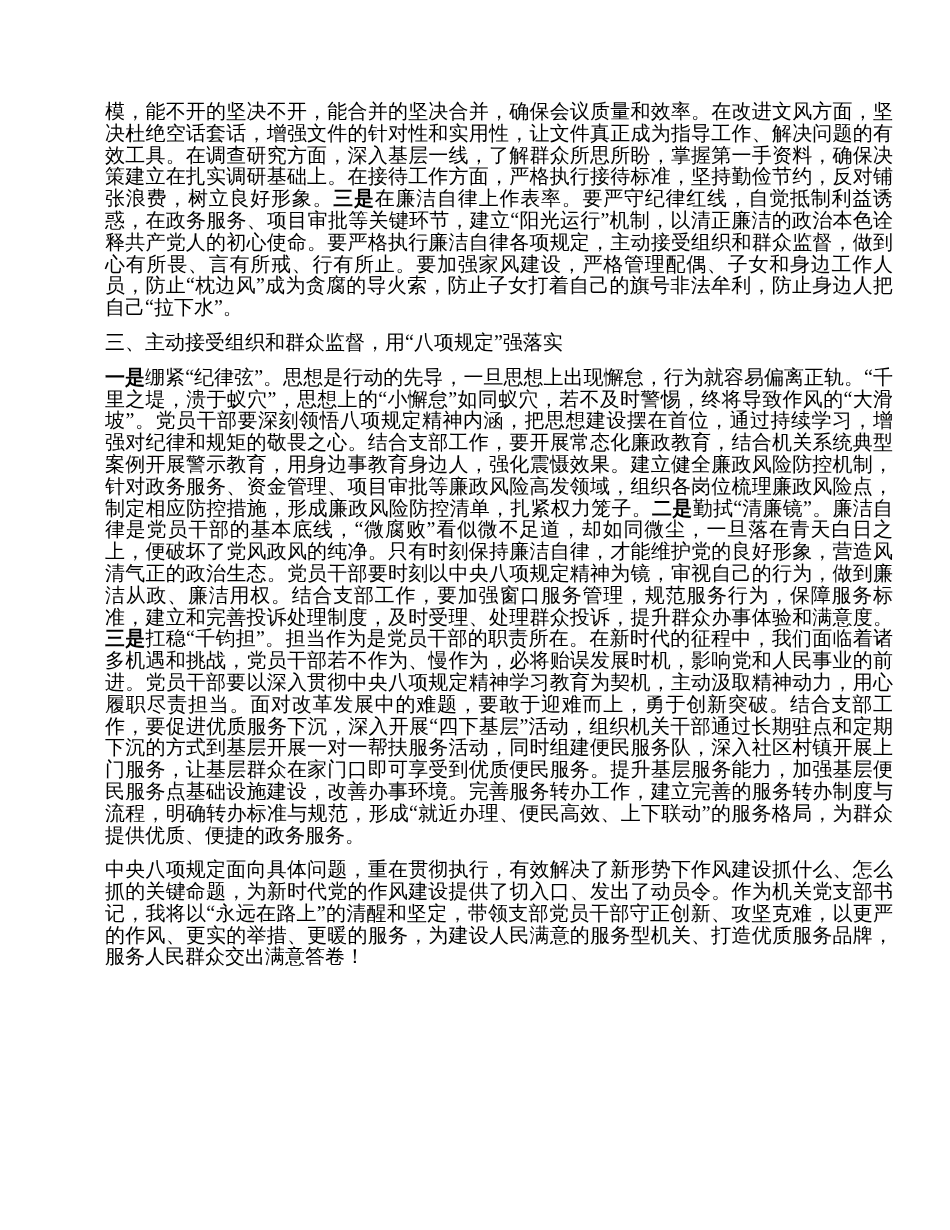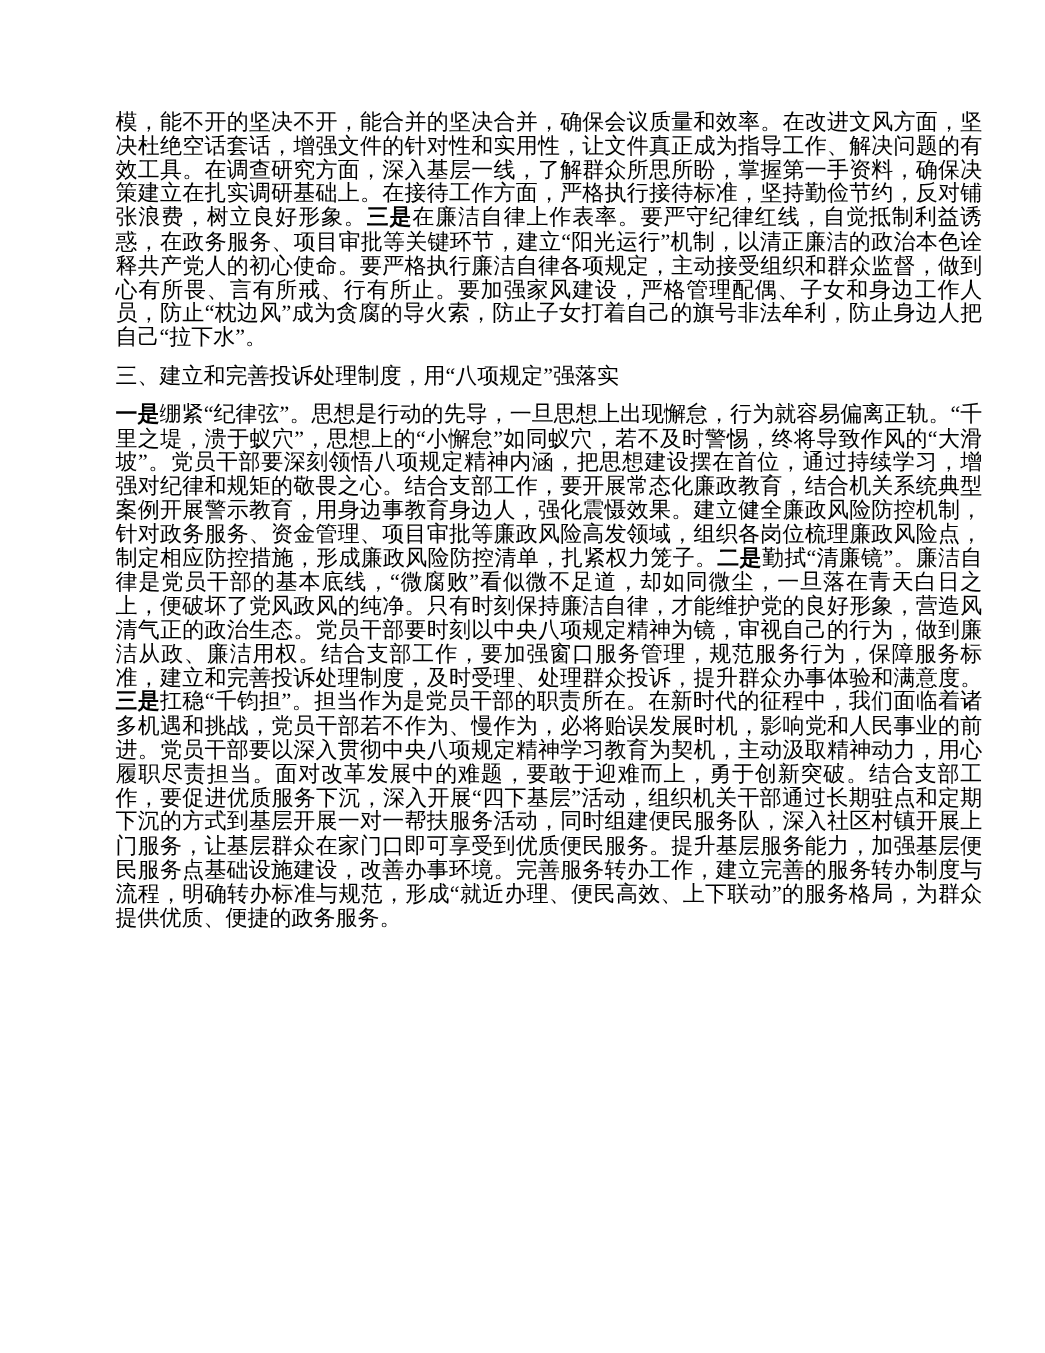--- a/index.html
+++ b/index.html
@@ -37,16 +37,17 @@
   .doc strong {
     font-weight: bold;
   }
 </style>
 </head>
 <body>
 
 <div class="page">
   <div class="doc" id="doc">
       <p><span>模，能不开的坚决不开，能合并的坚决合并，确保会议质量和效率。在改进文风方面，坚决杜绝空话套话，增强文件的针对性和实用性，让文件真正成为指导工作、解决问题的有效工具。在调查研究方面，深入基层一线，了解群众所思所盼，掌握第一手资料，确保决策建立在扎实调研基础上。在接待工作方面，严格执行接待标准，坚持勤俭节约，反对铺张浪费，树立良好形象。</span><strong>三是</strong><span>在廉洁自律上作表率。要严守纪律红线，自觉抵制利益诱惑，在政务服务、项目审批等关键环节，建立“阳光运行”机制，以清正廉洁的政治本色诠释共产党人的初心使命。要严格执行廉洁自律各项规定，主动接受组织和群众监督，做到心有所畏、言有所戒、行有所止。要加强家风建设，严格管理配偶、子女和身边工作人员，防止“枕边风”成为贪腐的导火索，防止子女打着自己的旗号非法牟利，防止身边人把自己“拉下水”。</span></p>
-      <p class="heading"><span>三、建立和完善投诉处理制度，用“八项规定”强落实</span></p>
+      <p class="heading"><span>三、主动接受组织和群众监督，用“八项规定”强落实</span></p>
       <p><strong>一是</strong><span>绷紧“纪律弦”。思想是行动的先导，一旦思想上出现懈怠，行为就容易偏离正轨。“千里之堤，溃于蚁穴”，思想上的“小懈怠”如同蚁穴，若不及时警惕，终将导致作风的“大滑坡”。党员干部要深刻领悟八项规定精神内涵，把思想建设摆在首位，通过持续学习，增强对纪律和规矩的敬畏之心。结合支部工作，要开展常态化廉政教育，结合机关系统典型案例开展警示教育，用身边事教育身边人，强化震慑效果。建立健全廉政风险防控机制，针对政务服务、资金管理、项目审批等廉政风险高发领域，组织各岗位梳理廉政风险点，制定相应防控措施，形成廉政风险防控清单，扎紧权力笼子。</span><strong>二是</strong><span>勤拭“清廉镜”。廉洁自律是党员干部的基本底线，“微腐败”看似微不足道，却如同微尘，一旦落在青天白日之上，便破坏了党风政风的纯净。只有时刻保持廉洁自律，才能维护党的良好形象，营造风清气正的政治生态。党员干部要时刻以中央八项规定精神为镜，审视自己的行为，做到廉洁从政、廉洁用权。结合支部工作，要加强窗口服务管理，规范服务行为，保障服务标准，建立和完善投诉处理制度，及时受理、处理群众投诉，提升群众办事体验和满意度。</span><strong>三是</strong><span>扛稳“千钧担”。担当作为是党员干部的职责所在。在新时代的征程中，我们面临着诸多机遇和挑战，党员干部若不作为、慢作为，必将贻误发展时机，影响党和人民事业的前进。党员干部要以深入贯彻中央八项规定精神学习教育为契机，主动汲取精神动力，用心履职尽责担当。面对改革发展中的难题，要敢于迎难而上，勇于创新突破。结合支部工作，要促进优质服务下沉，深入开展“四下基层”活动，组织机关干部通过长期驻点和定期下沉的方式到基层开展一对一帮扶服务活动，同时组建便民服务队，深入社区村镇开展上门服务，让基层群众在家门口即可享受到优质便民服务。提升基层服务能力，加强基层便民服务点基础设施建设，改善办事环境。完善服务转办工作，建立完善的服务转办制度与流程，明确转办标准与规范，形成“就近办理、便民高效、上下联动”的服务格局，为群众提供优质、便捷的政务服务。</span></p>
+      <p><span>中央八项规定面向具体问题，重在贯彻执行，有效解决了新形势下作风建设抓什么、怎么抓的关键命题，为新时代党的作风建设提供了切入口、发出了动员令。作为机关党支部书记，我将以“永远在路上”的清醒和坚定，带领支部党员干部守正创新、攻坚克难，以更严的作风、更实的举措、更暖的服务，为建设人民满意的服务型机关、打造优质服务品牌，服务人民群众交出满意答卷！</span></p>
     </div>
 </div>
 
 </body></html>

